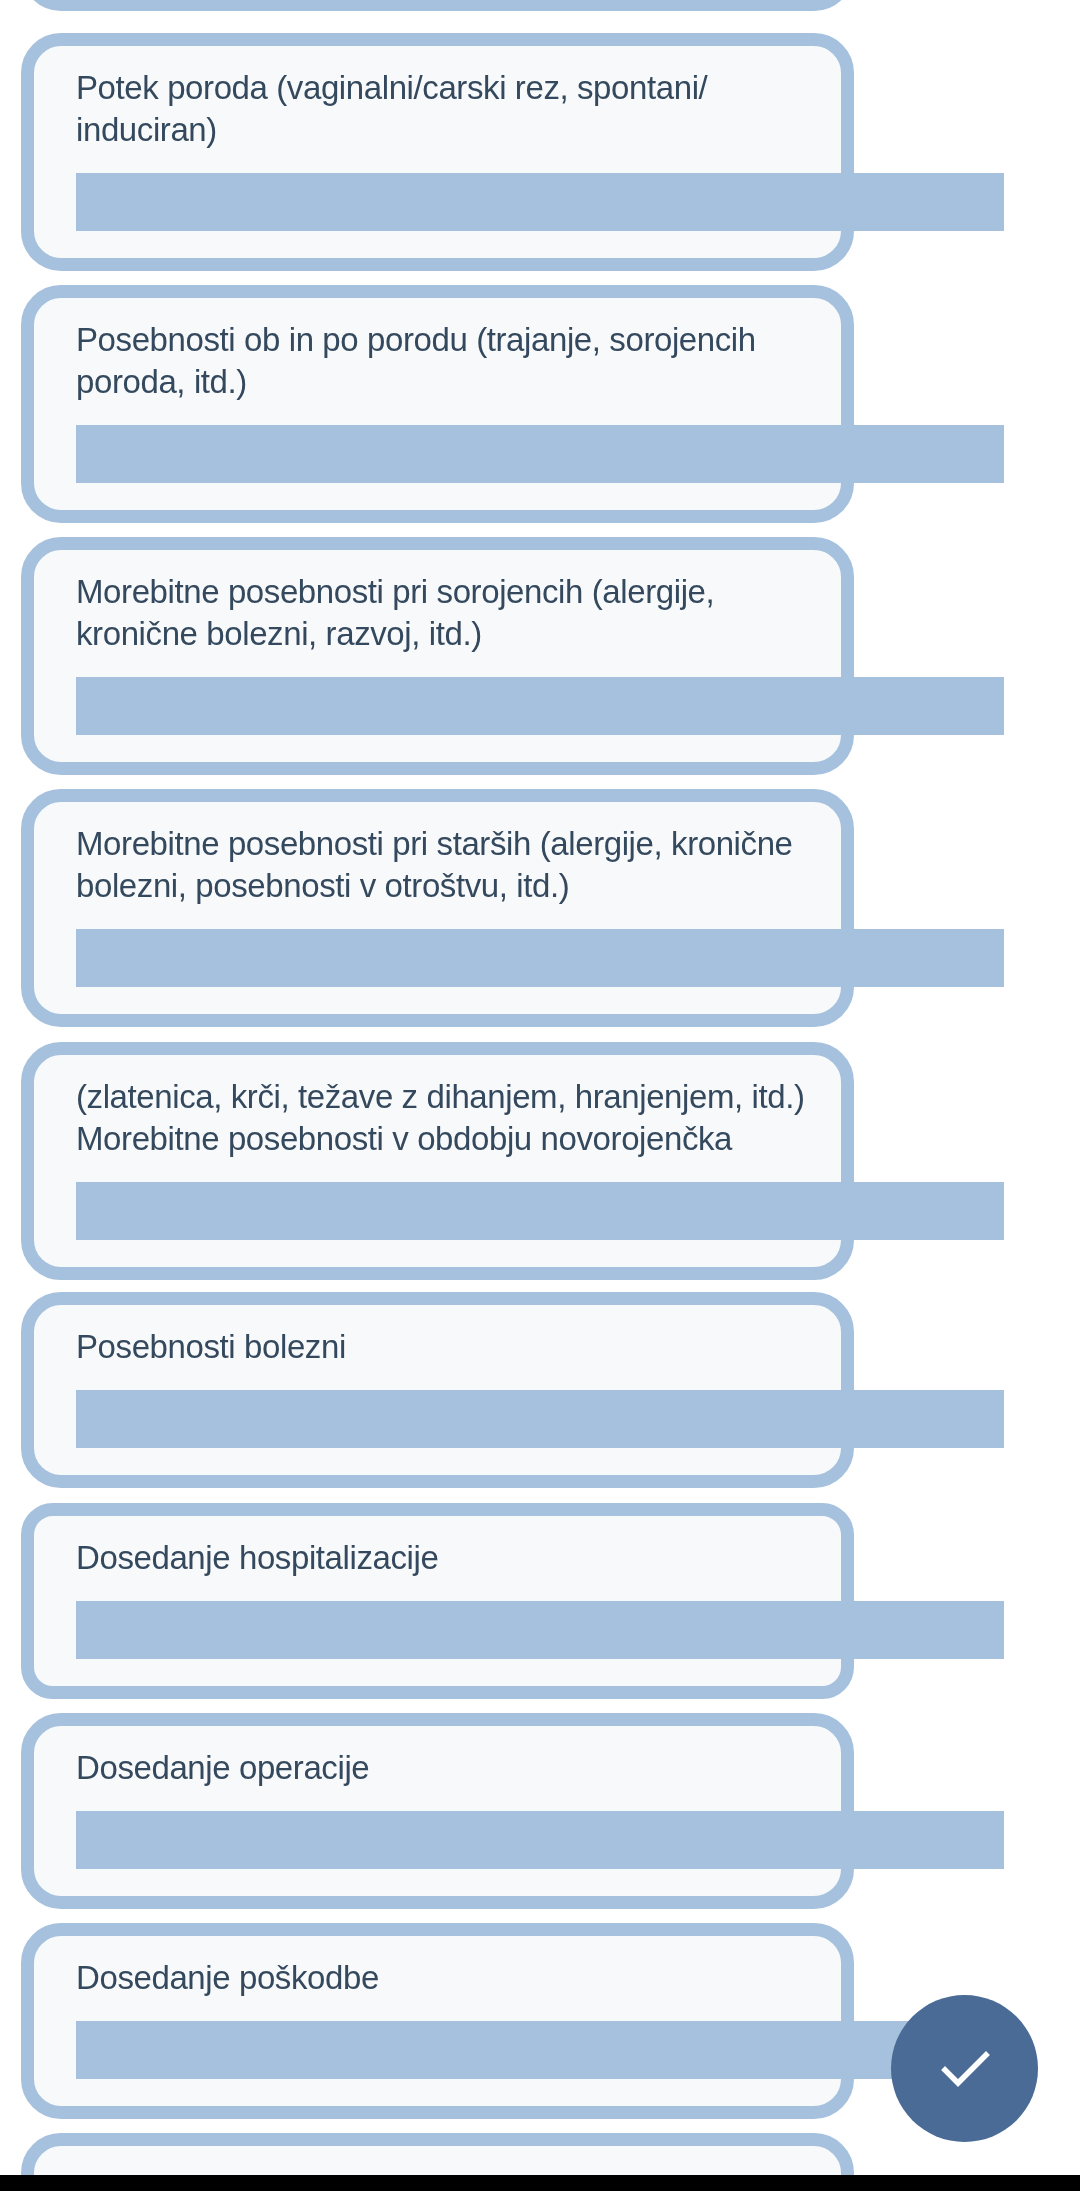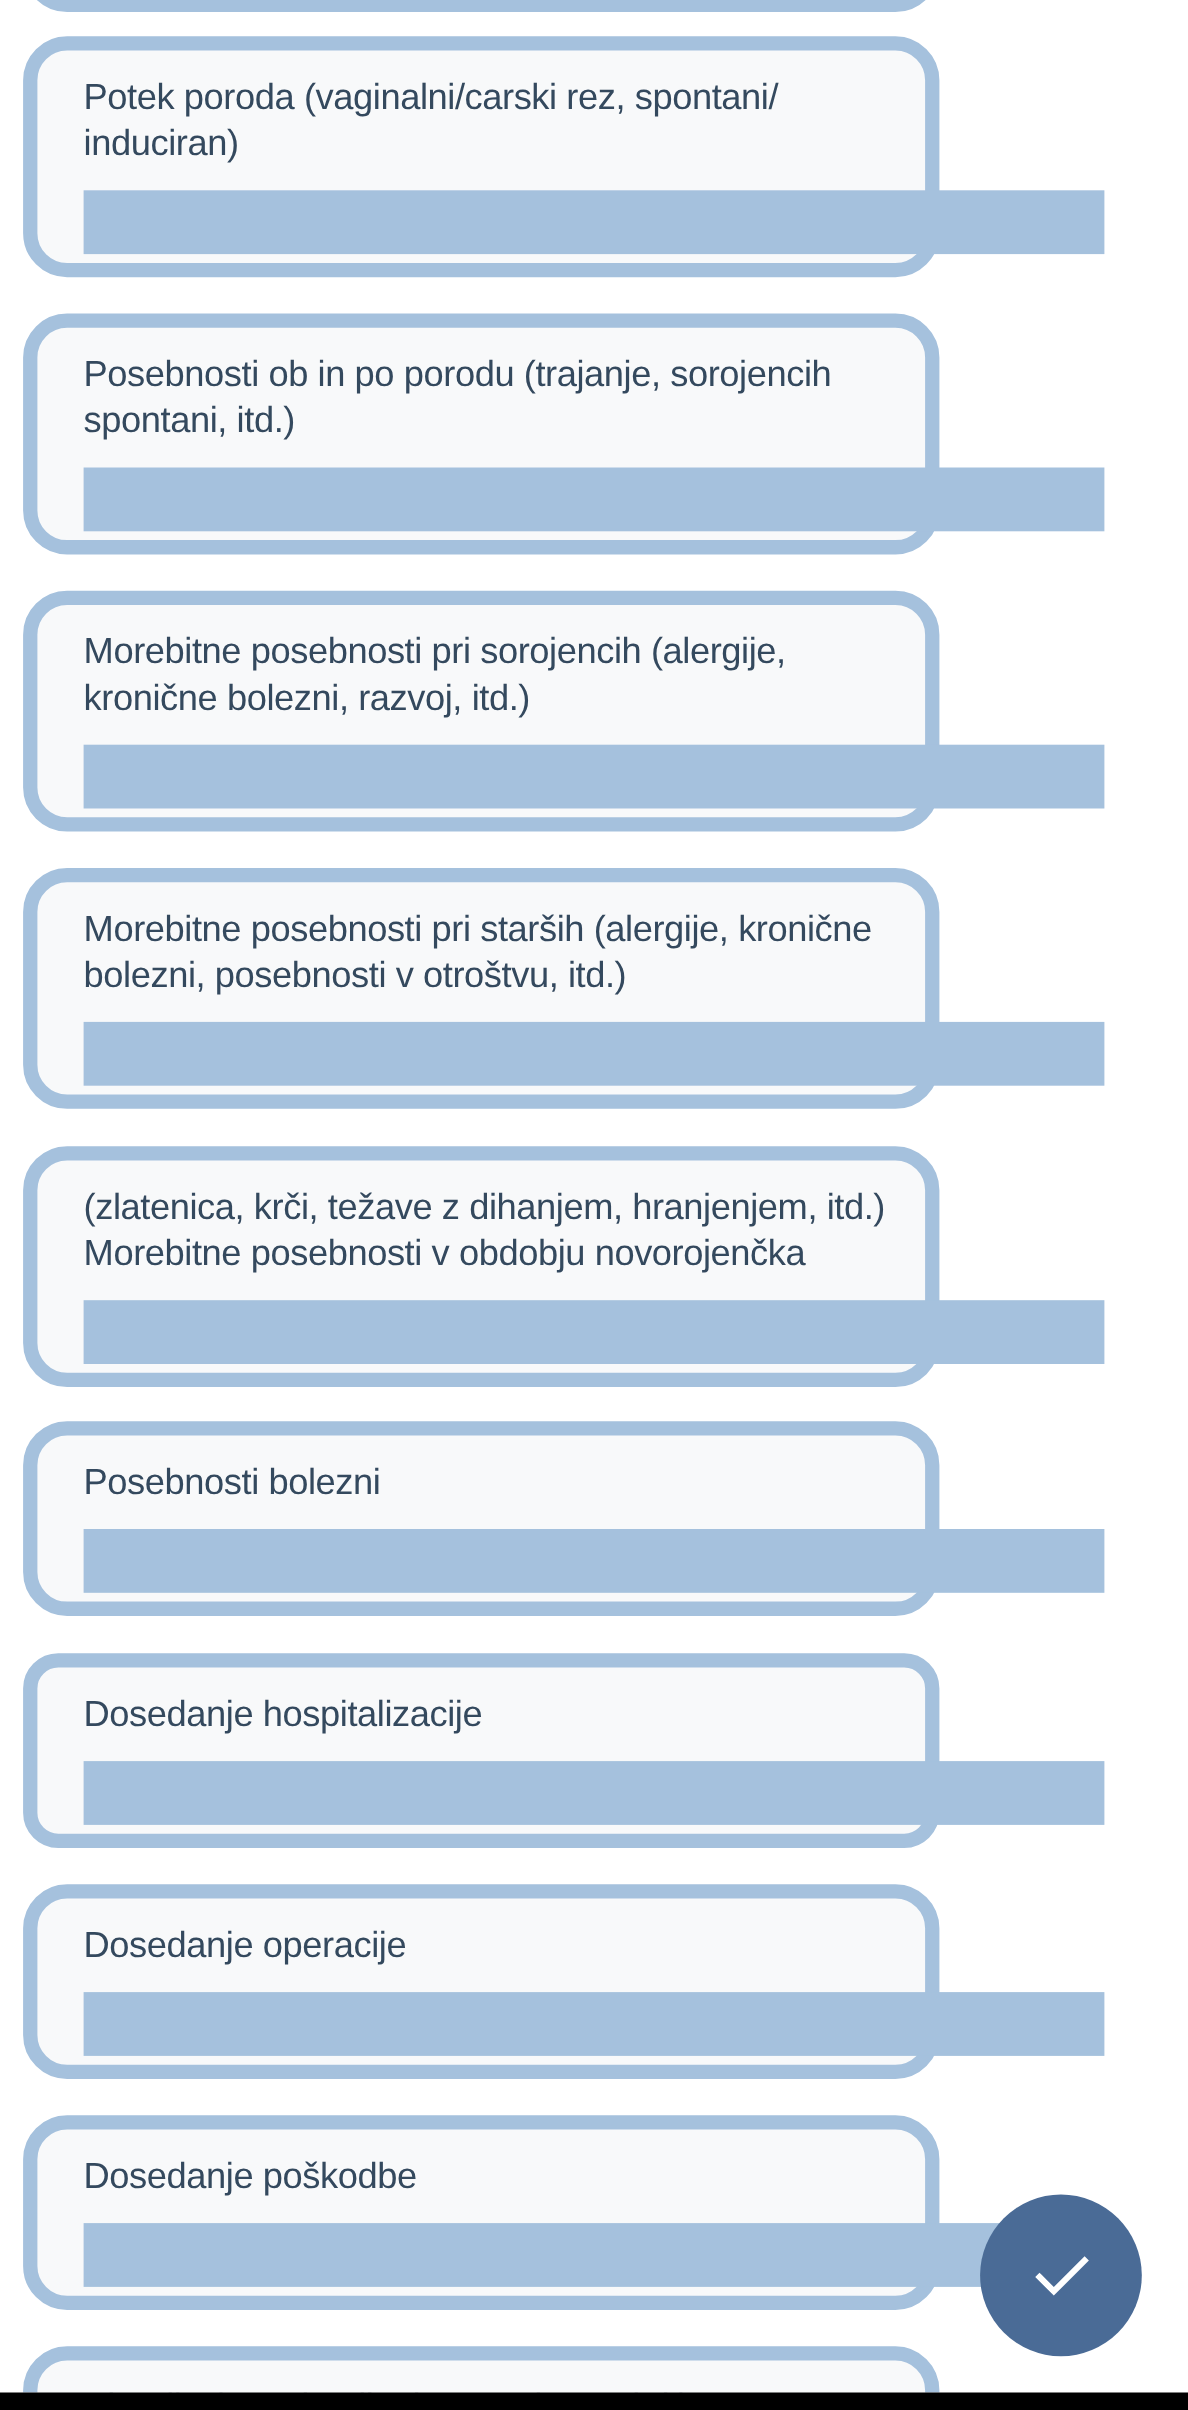--- a/index.html
+++ b/index.html
@@ -23,21 +23,21 @@
     background: #ffffff;
   }
   .card {
     position: absolute;
     left: 21px;
     width: 833px;
     box-sizing: border-box;
     border: 13px solid #A5C1DD;
     border-radius: 40px;
     background: #F8F9FA;
-    padding: 21px 41px 8px 42px;
+    padding: 21px 41px 27px 42px;
   }
   .card.partial-top {
     top: -220px;
     height: 231px;
   }
   .label {
     color: #34495E;
     font-size: 33px;
     line-height: 42px;
     letter-spacing: -0.4px;
@@ -92,21 +92,21 @@
     <p class="label">
       <span class="line">Potek poroda (vaginalni/carski rez, spontani/</span>
       <span class="line">induciran)</span>
     </p>
     <input class="input" type="text" value="" style="">
   </div>
 
   <div class="card" style="top:285px;">
     <p class="label">
       <span class="line">Posebnosti ob in po porodu (trajanje, sorojencih</span>
-      <span class="line">spontani, itd.)</span>
+      <span class="line">poroda, itd.)</span>
     </p>
     <input class="input" type="text" value="" style="">
   </div>
 
   <div class="card" style="top:537px;">
     <p class="label">
       <span class="line">Morebitne posebnosti pri sorojencih (alergije,</span>
       <span class="line">kronične bolezni, razvoj, itd.)</span>
     </p>
     <input class="input" type="text" value="" style="">

